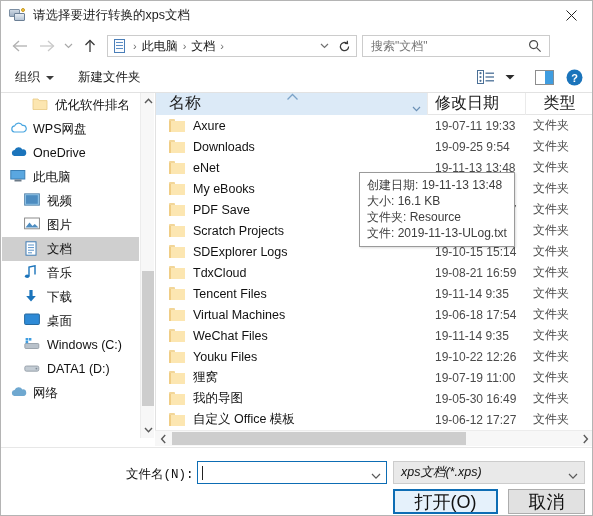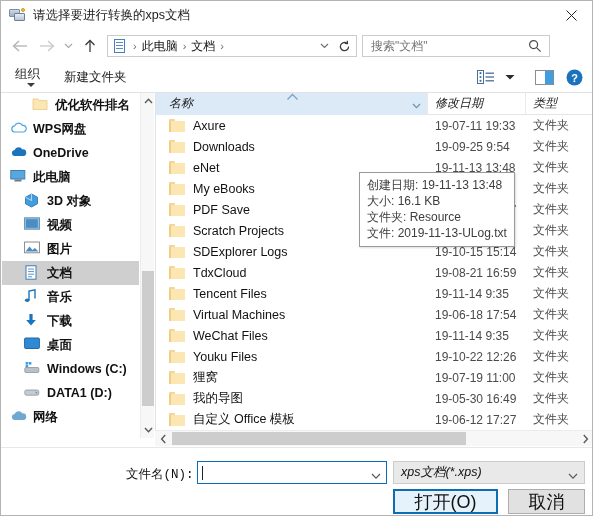--- a/index.html
+++ b/index.html
@@ -198,21 +198,21 @@
   .tb-item {
     display: flex;
     align-items: center;
     height: 24px;
     padding: 0 6px;
     font-size: 12.5px;
     color: #1a1a1a;
     white-space: nowrap;
     cursor: default;
   }
-  .tb-item.org { margin-left: 8px; flex-direction: column; }
+  .tb-item.org { margin-left: 8px; }
   .tb-item.newfolder { margin-left: 12px; }
   .tb-caret {
     margin-left: 6px;
     width: 0; height: 0;
     border-left: 4px solid transparent;
     border-right: 4px solid transparent;
     border-top: 4px solid #3c3c3c;
   }
   .tb-right {
     margin-left: auto;
@@ -242,21 +242,20 @@
   .nav-row {
     height: 24px;
     display: flex;
     align-items: center;
     padding-left: 8px;
     font-size: 12.5px;
     color: #111;
     white-space: nowrap;
     cursor: default;
     box-sizing: border-box;
-    font-weight: bold;
   }
   .nav-row.indent1 { padding-left: 22px; }
   .nav-row.indent2 { padding-left: 30px; }
   .nav-row.selected { background: #cfcfcf; }
   .nav-ico {
     width: 16px; height: 16px;
     margin-right: 7px;
     flex: none;
     position: relative;
   }
@@ -302,27 +301,26 @@
     background: #ffffff;
     border-bottom: 1px solid #e5e5e5;
     display: flex;
     align-items: center;
     box-sizing: border-box;
   }
   .ch {
     height: 22px;
     display: flex;
     align-items: center;
-    font-size: 12px;
+    font-size: 16px;
     color: #1a1a1a;
     box-sizing: border-box;
     cursor: default;
     position: relative;
     white-space: nowrap;
-    font-style: italic;
   }
   .ch.name {
     width: 272px;
     background: #dceaf7;
     padding-left: 13px;
     border-right: 1px solid #eaeaea;
   }
   .ch.name .sortmark {
     position: absolute;
     left: 130px; top: -2px;
@@ -334,20 +332,21 @@
     right: 6px; top: 5px;
   }
   .ch.date {
     width: 98px;
     padding-left: 7px;
     border-right: 1px solid #eaeaea;
   }
   .ch.type {
     width: 60px;
     padding-left: 7px;
+    justify-content: center;
   }
 
   .rows {
     position: relative;
   }
   .frow {
     height: 21px;
     display: flex;
     align-items: center;
     cursor: default;
@@ -685,29 +684,20 @@
       <div class="nav-row">
         <span class="nav-ico">
           <svg width="16" height="14" viewBox="0 0 16 14">
             <rect x="0.8" y="1.5" width="14" height="8.5" fill="#5aa7e0" stroke="#3b7fb5" stroke-width="1"></rect>
             <rect x="4.5" y="10.5" width="7" height="2" fill="#6c7a87"></rect>
           </svg>
         </span>
         <span class="nav-label">此电脑</span>
       </div>
 
-      <div class="nav-row indent1">
-        <span class="nav-ico">
-          <svg width="15" height="15" viewBox="0 0 15 15">
-            <path d="M7.5 1 L13.5 4.2 V10.8 L7.5 14 L1.5 10.8 V4.2 Z" fill="#3f9de0" stroke="#2b6fa5" stroke-width="0.8"></path>
-            <path d="M7.5 1 L7.5 7.5 L1.5 4.2" fill="none" stroke="#cfe8f8" stroke-width="0.8"></path>
-          </svg>
-        </span>
-        <span class="nav-label">3D 对象</span>
-      </div>
 
       <div class="nav-row indent1">
         <span class="nav-ico">
           <svg width="16" height="13" viewBox="0 0 16 13">
             <rect x="0.6" y="0.8" width="14.8" height="11.4" fill="#8fc4e8" stroke="#5b87ab" stroke-width="0.9"></rect>
             <rect x="2" y="2.2" width="11.8" height="8.6" fill="#4d8cc0"></rect>
           </svg>
         </span>
         <span class="nav-label">视频</span>
       </div>

